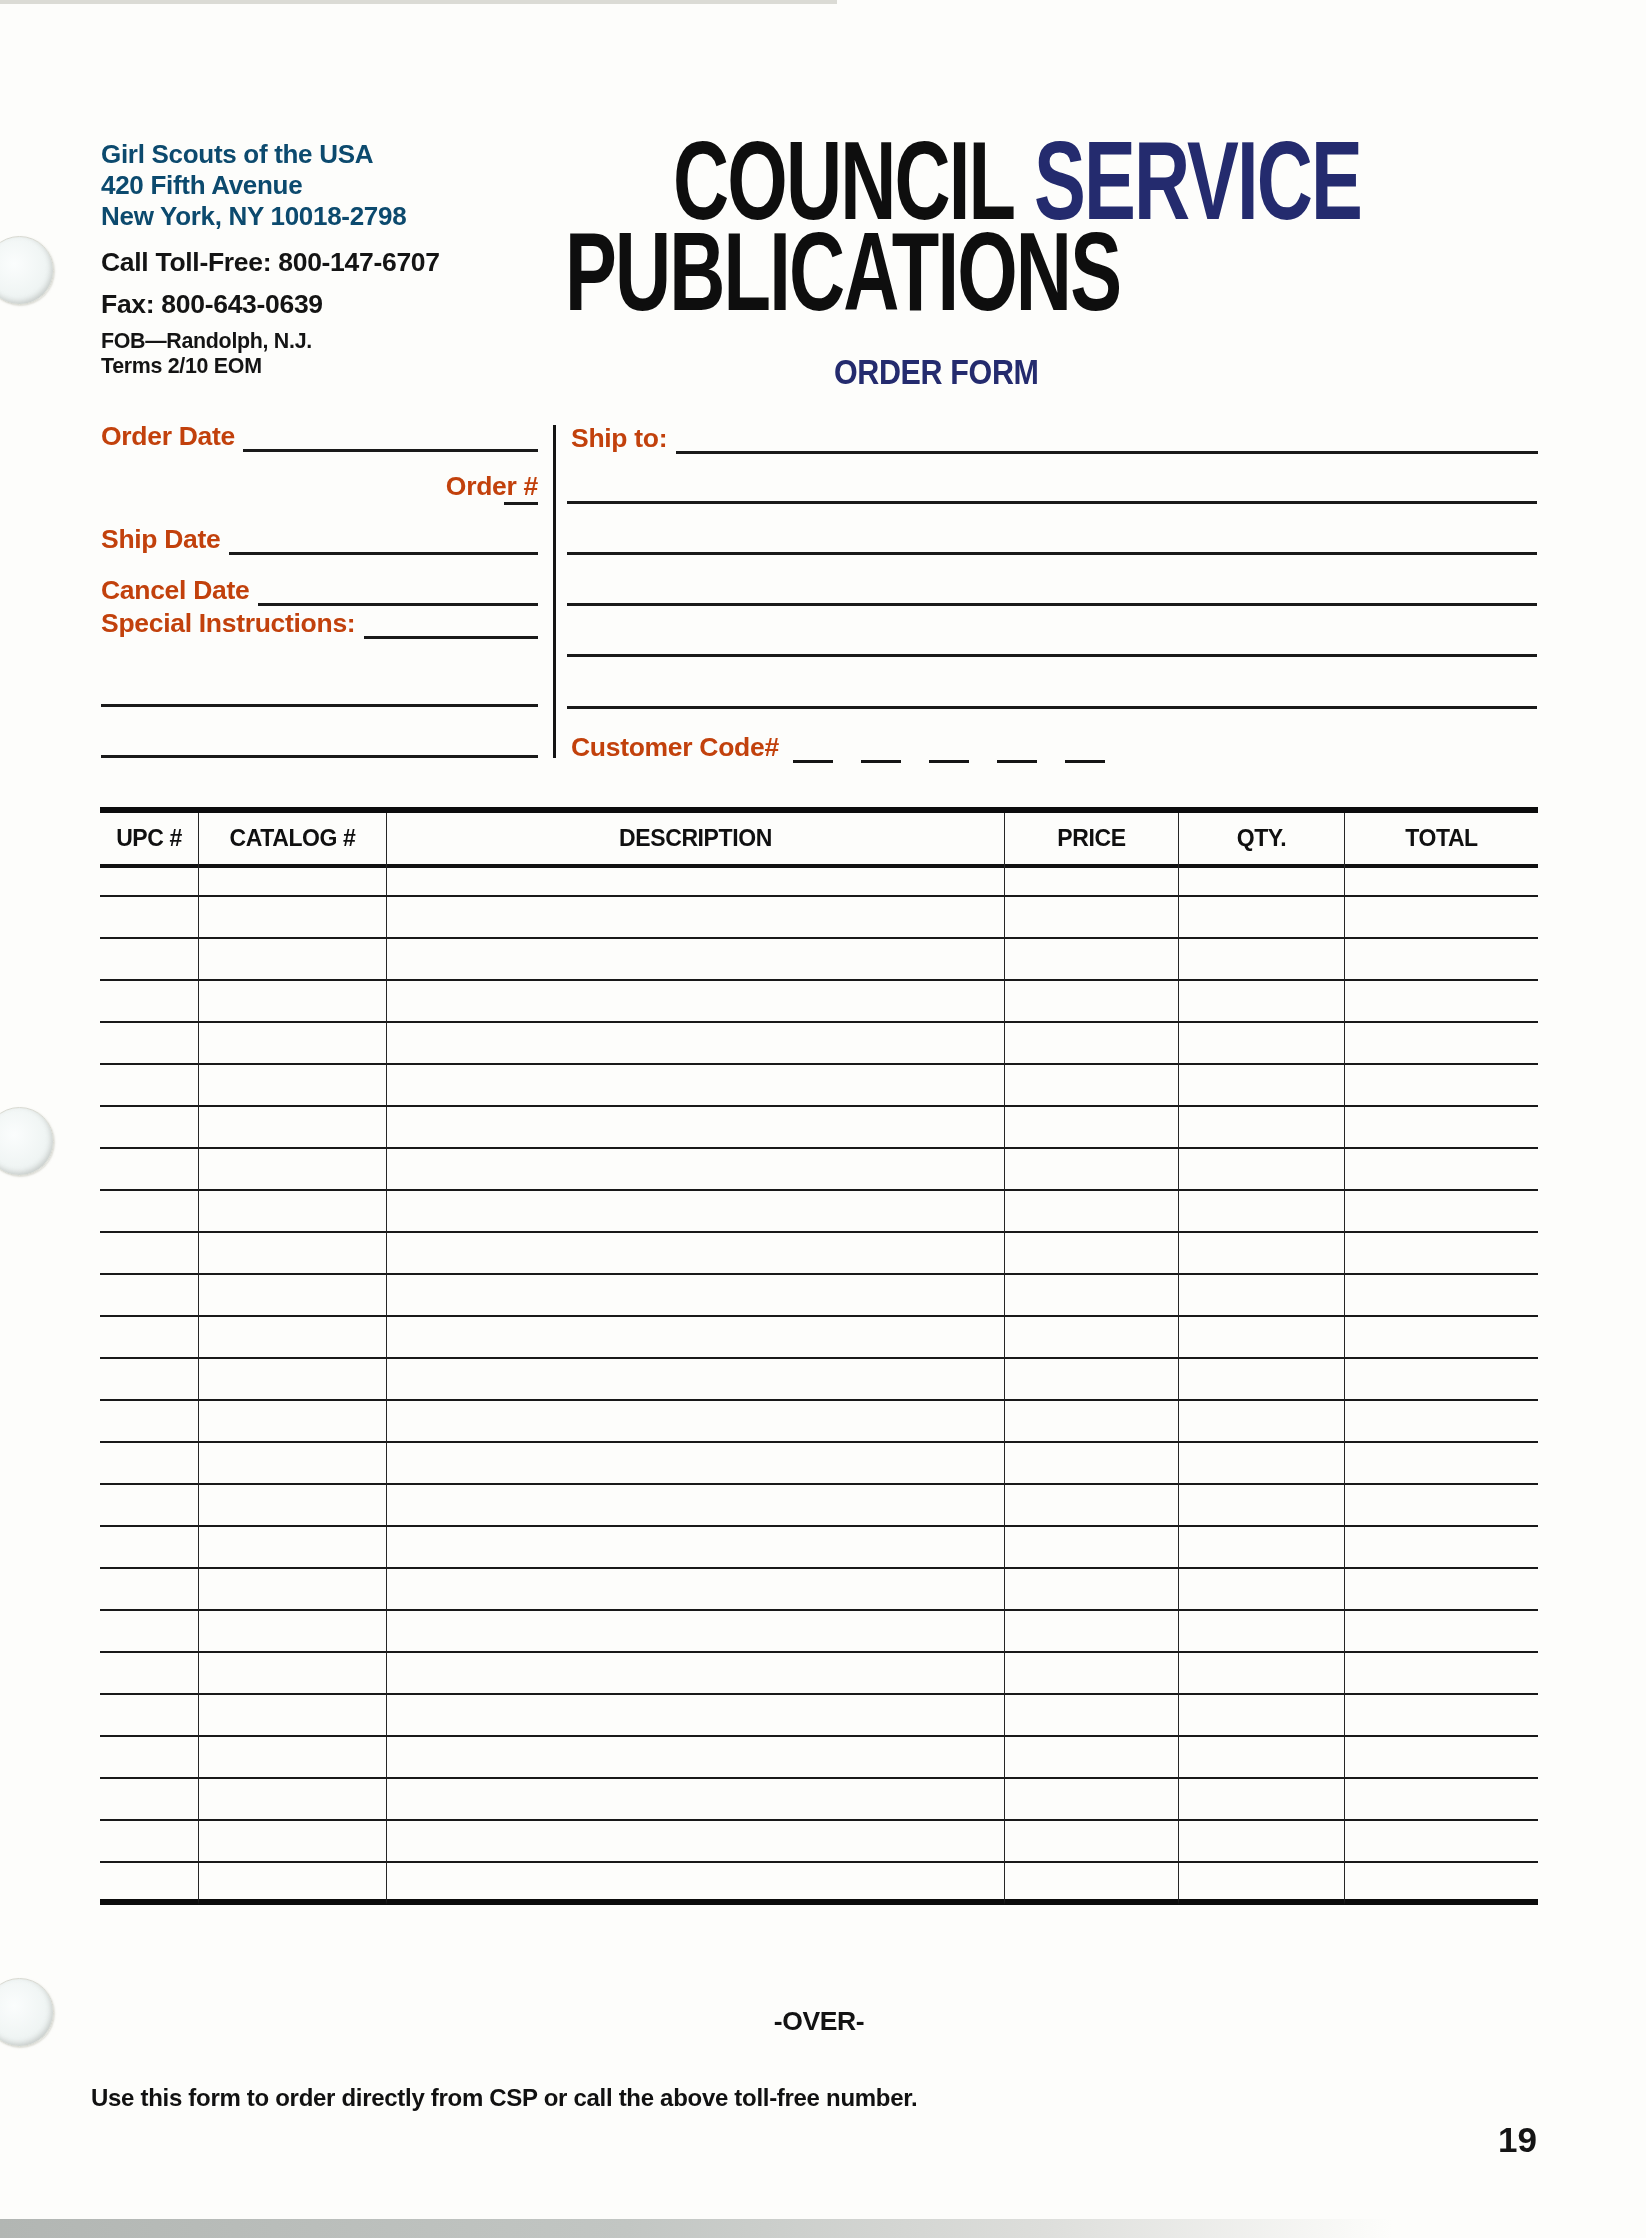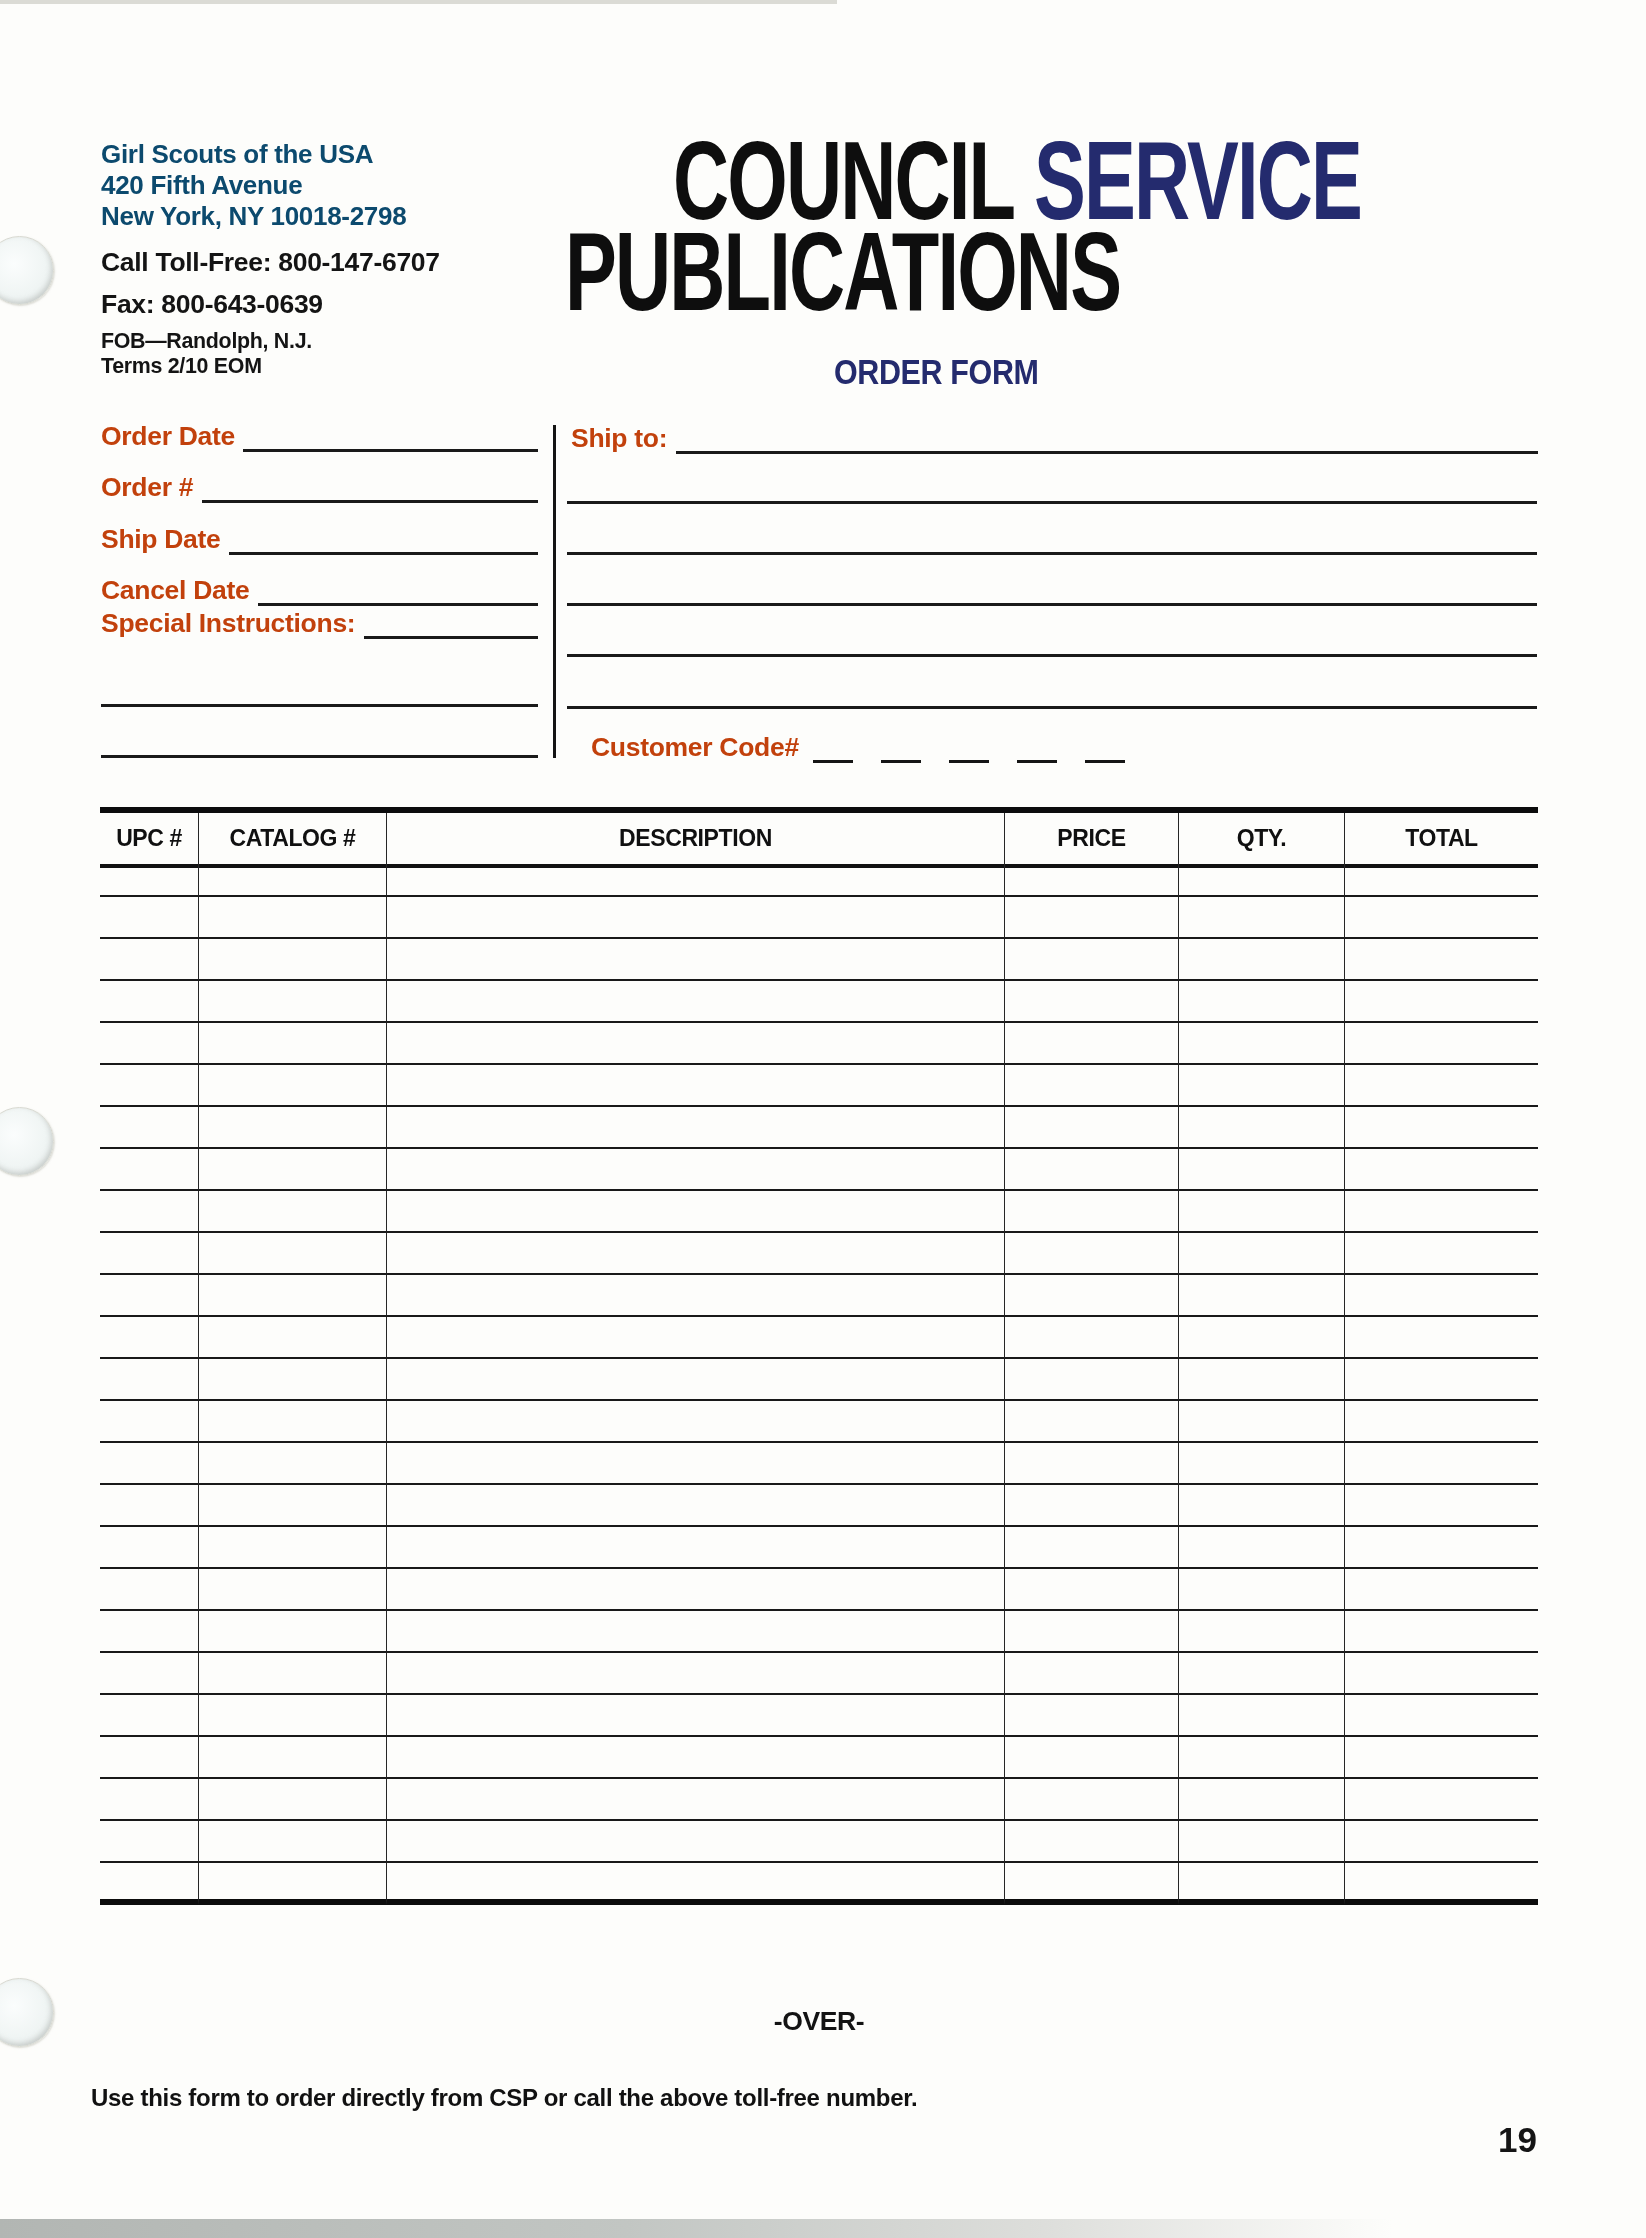--- a/index.html
+++ b/index.html
@@ -85,21 +85,21 @@
   </div>
 
   <div class="title-line t1"><span>COUNCIL</span>&nbsp;<span class="navy">SERVICE</span></div>
   <div class="title-line t2">PUBLICATIONS</div>
   <div class="subtitle">ORDER FORM</div>
 
   <div class="field-row" style="left:101px;top:420px;width:437px;">
     <span class="lbl">Order Date</span>
     <span class="blank"></span>
   </div>
-  <div class="field-row" style="left:101px;top:471px;width:437px;">
+  <div class="field-row" style="left:101px;top:471px;width:437px;flex-direction:column;">
     <span class="lbl">Order #</span>
     <span class="blank"></span>
   </div>
   <div class="field-row" style="left:101px;top:523px;width:437px;">
     <span class="lbl">Ship Date</span>
     <span class="blank"></span>
   </div>
   <div class="field-row" style="left:101px;top:574px;width:437px;">
     <span class="lbl">Cancel Date</span>
     <span class="blank"></span>
@@ -111,21 +111,21 @@
   <div></div>
 
   <div class="vdivider"></div>
 
   <div class="field-row" style="left:571px;top:422px;width:967px;">
     <span class="lbl">Ship to:</span>
     <span class="blank"></span>
   </div>
   <div></div>
 
-  <div class="field-row" style="left:571px;top:731px;width:967px;margin-left:20px;">
+  <div class="field-row" style="left:571px;top:731px;width:967px;">
     <span class="lbl">Customer Code#</span>
     <span style="display:flex;align-items:flex-end;">
         <span class="code-slot"></span>
         <span class="code-slot"></span>
         <span class="code-slot"></span>
         <span class="code-slot"></span>
         <span class="code-slot"></span>
       </span>
   </div>
 

